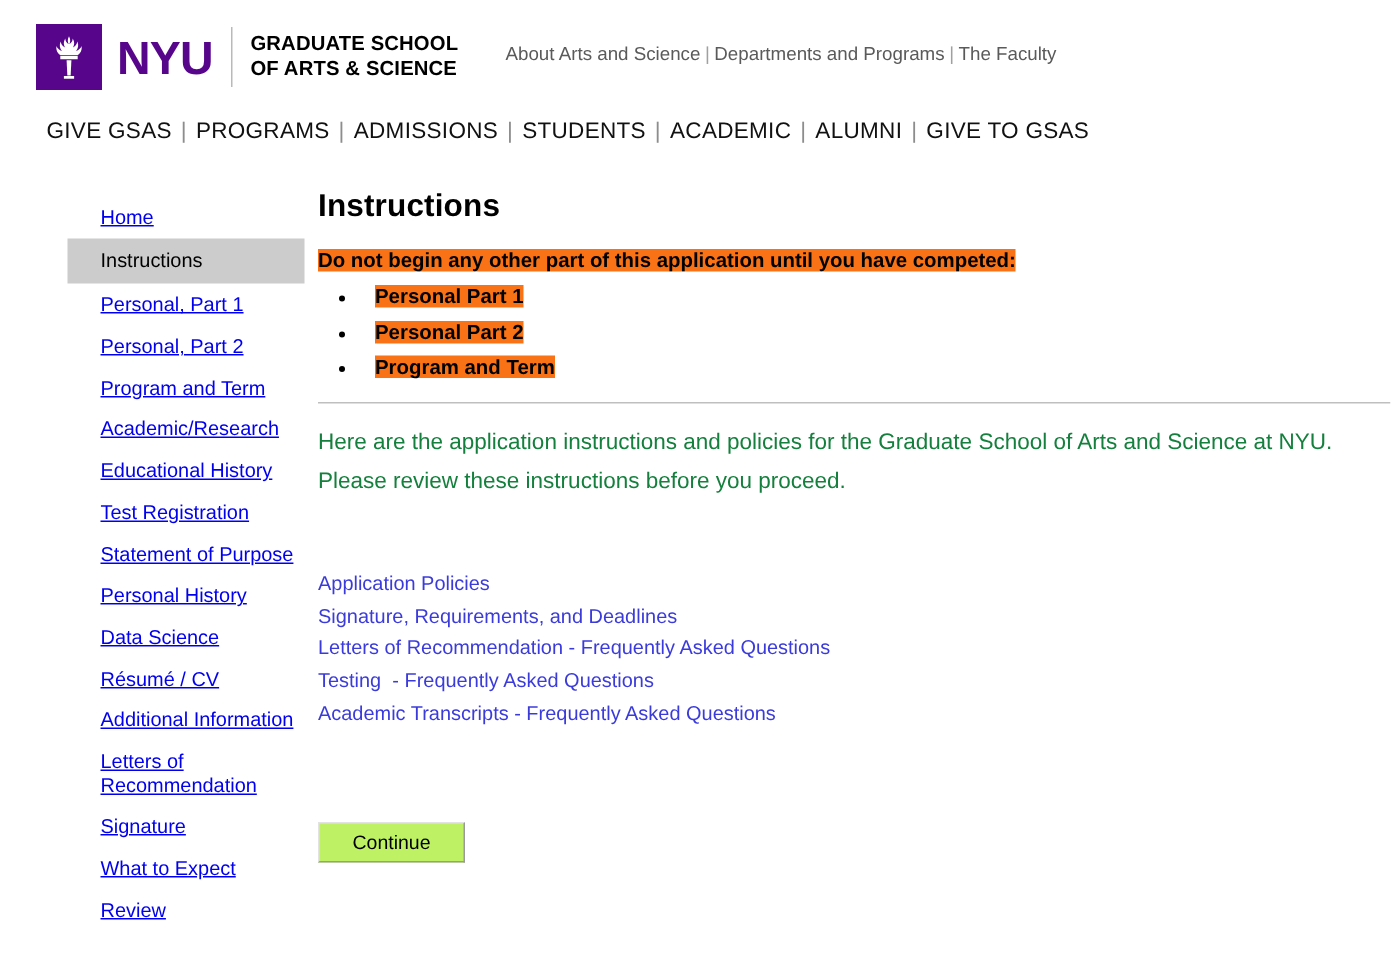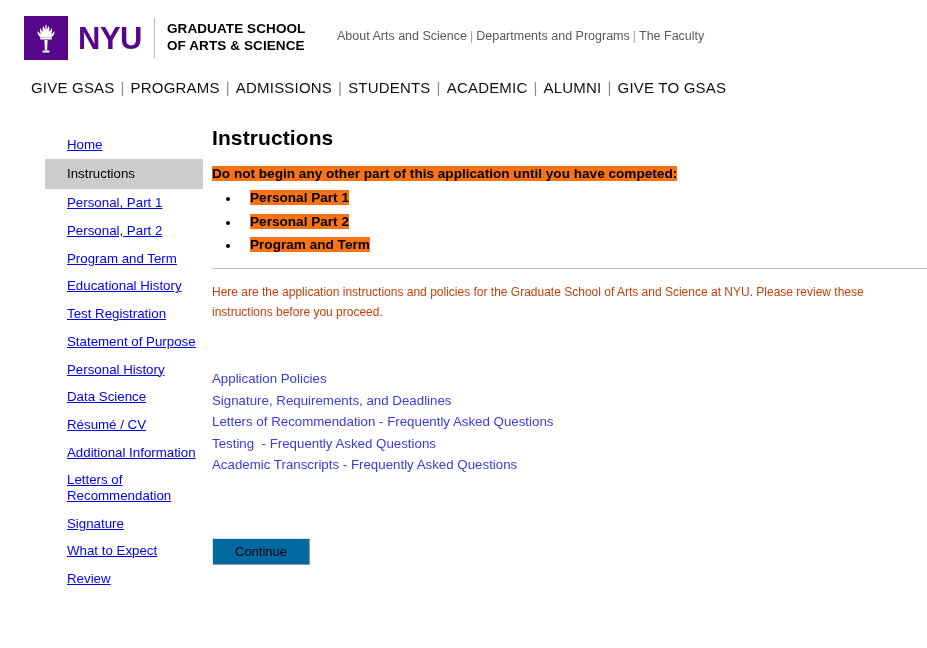--- a/index.html
+++ b/index.html
@@ -165,22 +165,22 @@
     padding-left: 10px;
   }
   ul.checklist li::marker { font-size: 12px; }
   hr.rule {
     border: none;
     border-top: 1px solid #bfbfbf;
     margin: 16px 0 13px 0;
     width: 715px;
   }
   .intro {
-    font-size: 12px;
-    color: #c2410c;
+    font-size: 15px;
+    color: #15803d;
     line-height: 1.72;
     margin: 0;
     width: 700px;
   }
   .doc-links {
     margin-top: 45px;
   }
   .doc-link {
     display: block;
     font-size: 13.3px;
@@ -190,21 +190,21 @@
     cursor: pointer;
     white-space: pre;
   }
   .continue-wrap {
     margin-top: 62px;
   }
   .continue-btn {
     font-family: "Liberation Sans", sans-serif;
     font-size: 13px;
     color: #000000;
-    background: #0369a1;
+    background: #bef264;
     border: 1px solid #9a9a9a;
     border-top-color: #e2e2e2;
     border-left-color: #e2e2e2;
     padding: 5px 22px;
     cursor: pointer;
   }
 </style>
 </head>
 <body>
 
@@ -235,20 +235,21 @@
 <div class="mainnav">
   <a>GIVE GSAS</a><span class="sep">|</span><a>PROGRAMS</a><span class="sep">|</span><a>ADMISSIONS</a><span class="sep">|</span><a>STUDENTS</a><span class="sep">|</span><a>ACADEMIC</a><span class="sep">|</span><a>ALUMNI</a><span class="sep">|</span><a>GIVE TO GSAS</a>
 </div>
 
 <nav class="sidebar">
   <a class="side-item">Home</a>
   <a class="side-item current">Instructions</a>
   <a class="side-item">Personal, Part 1</a>
   <a class="side-item">Personal, Part 2</a>
   <a class="side-item">Program and Term</a>
+  <a class="side-item">Academic/Research</a>
   <a class="side-item">Educational History</a>
   <a class="side-item">Test Registration</a>
   <a class="side-item">Statement of Purpose</a>
   <a class="side-item">Personal History</a>
   <a class="side-item">Data Science</a>
   <a class="side-item">Résumé / CV</a>
   <a class="side-item">Additional Information</a>
   <a class="side-item">Letters of Recommendation</a>
   <a class="side-item">Signature</a>
   <a class="side-item">What to Expect</a>

